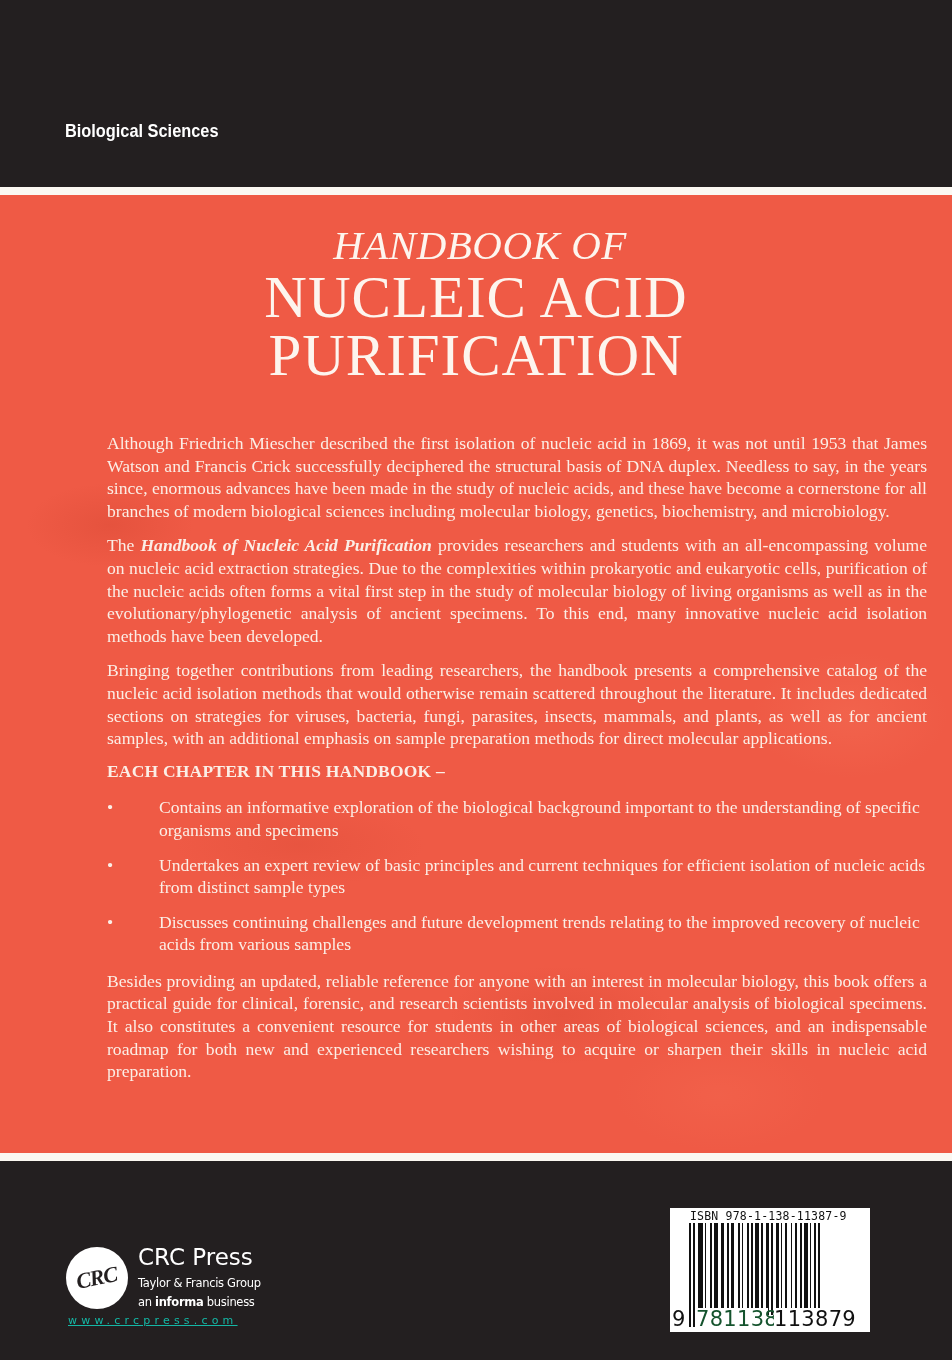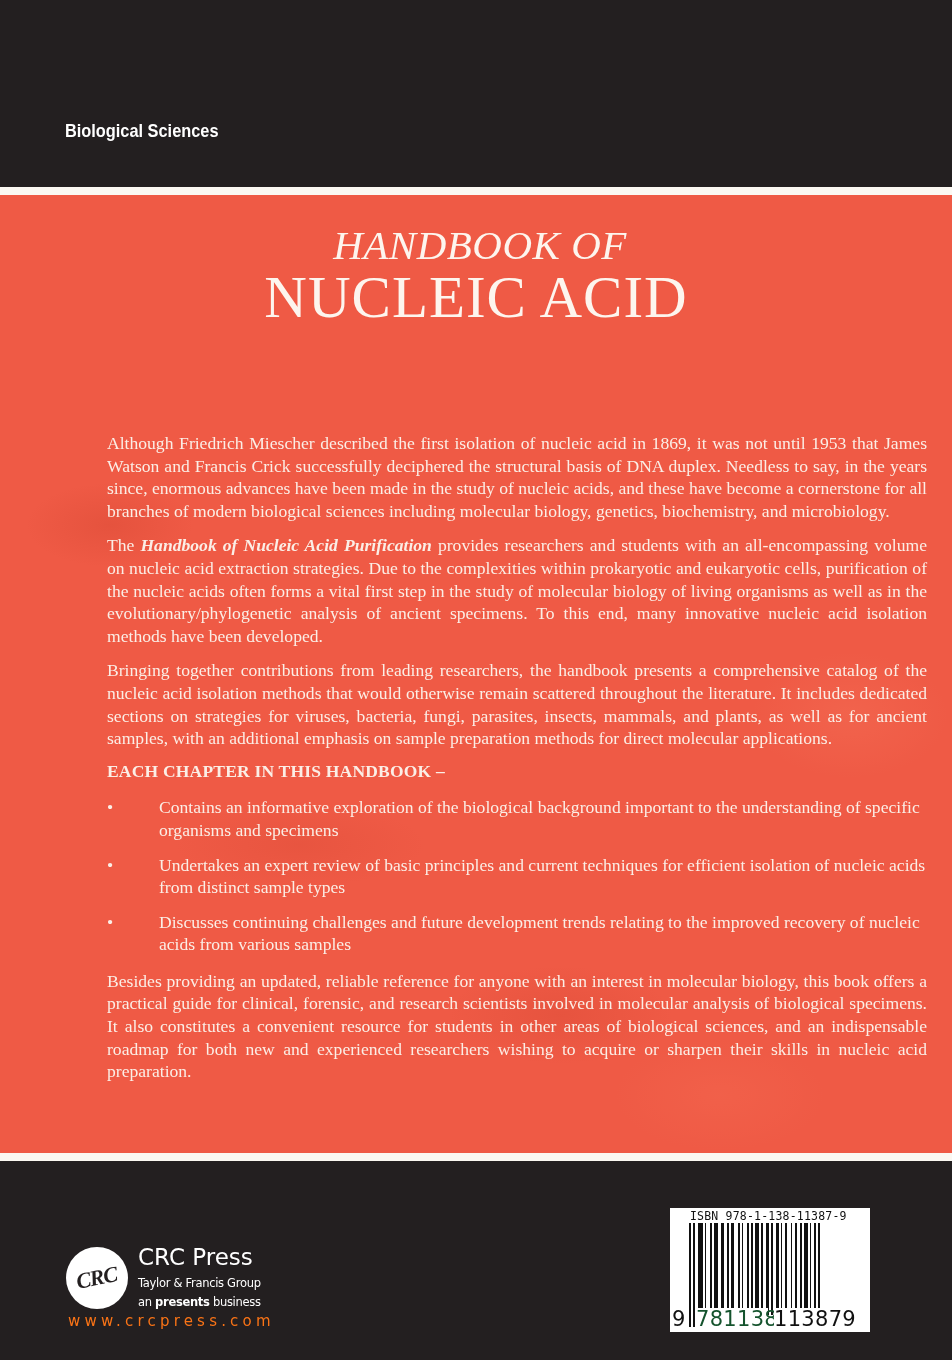--- a/index.html
+++ b/index.html
@@ -88,22 +88,23 @@
       letter-spacing: -0.3px;
     }
     .pub-tag {
       position: absolute; left: 138px; top: 1295px;
       font-family: "DejaVu Sans", sans-serif; color: #ffffff; font-size: 11.5px; line-height: 14px;
       letter-spacing: -0.3px;
     }
     .pub-tag b { font-weight: bold; }
     .pub-url {
       position: absolute; left: 68px; top: 1313px;
-      font-family: "DejaVu Sans", sans-serif; color: #f97316; font-size: 15px; line-height: 16px;
+      font-family: "DejaVu Sans", sans-serif; color: #14b8a6; font-size: 11px; line-height: 16px;
       letter-spacing: 4.2px;
+      text-decoration: underline;
     }
 
     .barcode-box {
       position: absolute; left: 670px; top: 1208px; width: 200px; height: 124px;
       background: #ffffff;
     }
     .isbn-text {
       position: absolute; left: 20px; top: 1px;
       font-family: "DejaVu Sans Mono", monospace; font-size: 11.5px; color: #111;
       letter-spacing: 0.2px;
@@ -126,20 +127,21 @@
   <div class="series-label">Biological Sciences</div>
 </div>
 
 <div class="rule top"></div>
 
 <div class="red-panel"></div>
 
 <div class="title-block">
   <div class="title-line1">HANDBOOK OF</div>
   <div class="title-line2">NUCLEIC ACID</div>
+  <div class="title-line3">PURIFICATION</div>
 </div>
 
 <div class="body-text">
   <p>Although Friedrich Miescher described the first isolation of nucleic acid in 1869, it was not until 1953 that James Watson and Francis Crick successfully deciphered the structural basis of DNA duplex. Needless to say, in the years since, enormous advances have been made in the study of nucleic acids, and these have become a cornerstone for all branches of modern biological sciences including molecular biology, genetics, biochemistry, and microbiology.</p>
   <p><span>The </span><em class="bold-it">Handbook of Nucleic Acid Purification</em><span> provides researchers and students with an all-encompassing volume on nucleic acid extraction strategies. Due to the complexities within prokaryotic and eukaryotic cells, purification of the nucleic acids often forms a vital first step in the study of molecular biology of living organisms as well as in the evolutionary/phylogenetic analysis of ancient specimens. To this end, many innovative nucleic acid isolation methods have been developed.</span></p>
   <p class="para3">Bringing together contributions from leading researchers, the handbook presents a comprehensive catalog of the nucleic acid isolation methods that would otherwise remain scattered throughout the literature. It includes dedicated sections on strategies for viruses, bacteria, fungi, parasites, insects, mammals, and plants, as well as for ancient samples, with an additional emphasis on sample preparation methods for direct molecular applications.</p>
   <div class="heading">EACH CHAPTER IN THIS HANDBOOK –</div>
   <ul class="bullets">
     <li>
       <span class="bullet-dot">•</span>
@@ -157,21 +159,21 @@
   <p class="para-last">Besides providing an updated, reliable reference for anyone with an interest in molecular biology, this book offers a practical guide for clinical, forensic, and research scientists involved in molecular analysis of biological specimens. It also constitutes a convenient resource for students in other areas of biological sciences, and an indispensable roadmap for both new and experienced researchers wishing to acquire or sharpen their skills in nucleic acid preparation.</p>
 </div>
 
 <div class="rule bottom"></div>
 
 <div class="logo">
   <span>CRC</span>
 </div>
 <div class="pub-name">CRC Press</div>
 <div class="pub-group">Taylor &amp; Francis Group</div>
-<div class="pub-tag"><span>an </span><b>presents</b><span> business</span></div>
+<div class="pub-tag"><span>an </span><b>informa</b><span> business</span></div>
 <div class="pub-url">www.crcpress.com</div>
 
 <div class="barcode-box">
   <div class="isbn-text">ISBN 978-1-138-11387-9</div>
   <div class="bars">
     <i class="g" style="width:2px"></i>
       <b></b>
       <i class="g" style="width:2px"></i>
       <b style="width:3px"></b>
     <i style="width:5px"></i>

